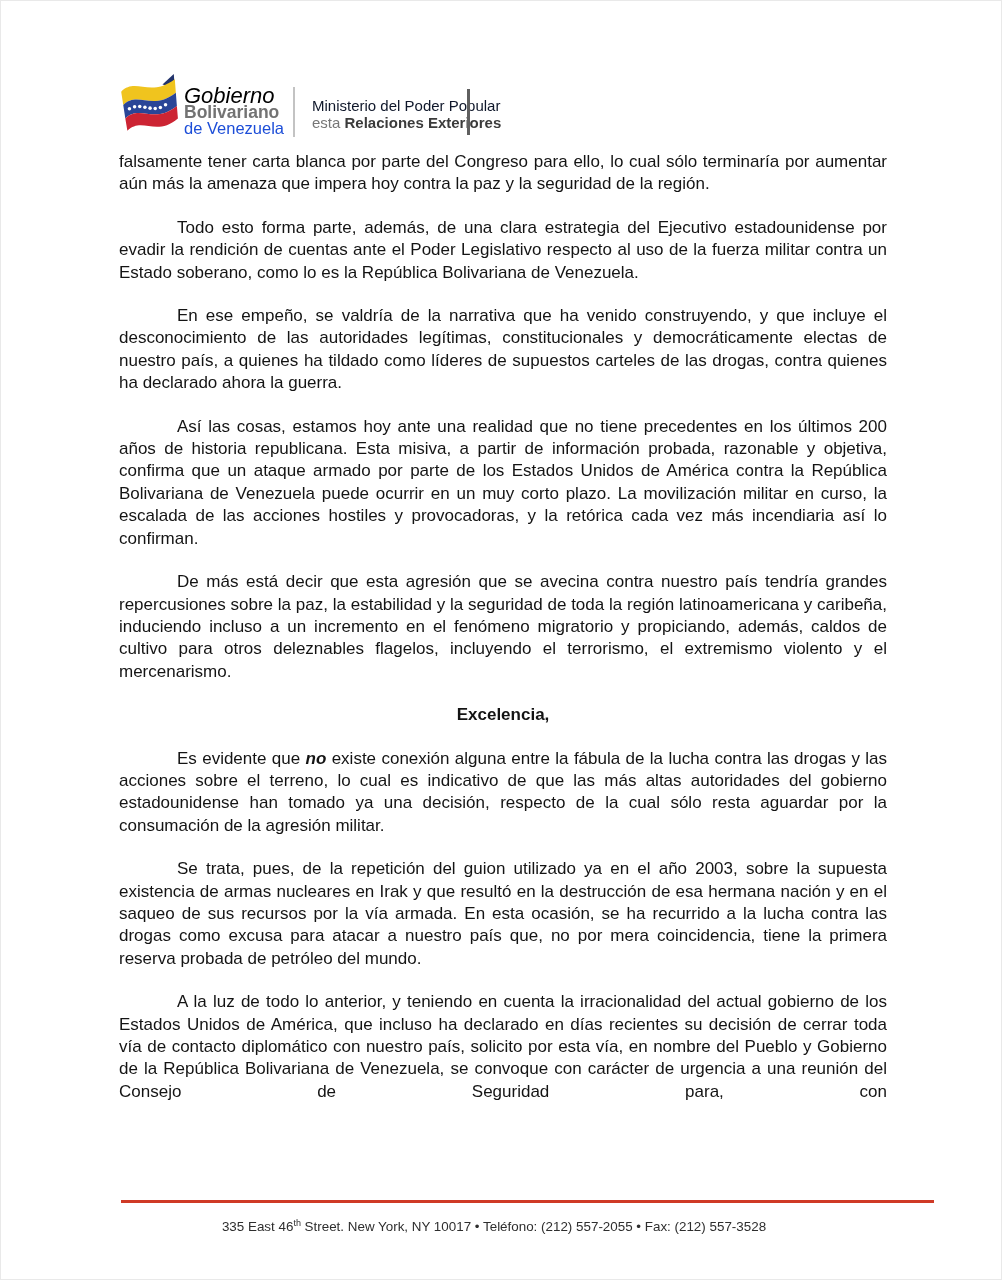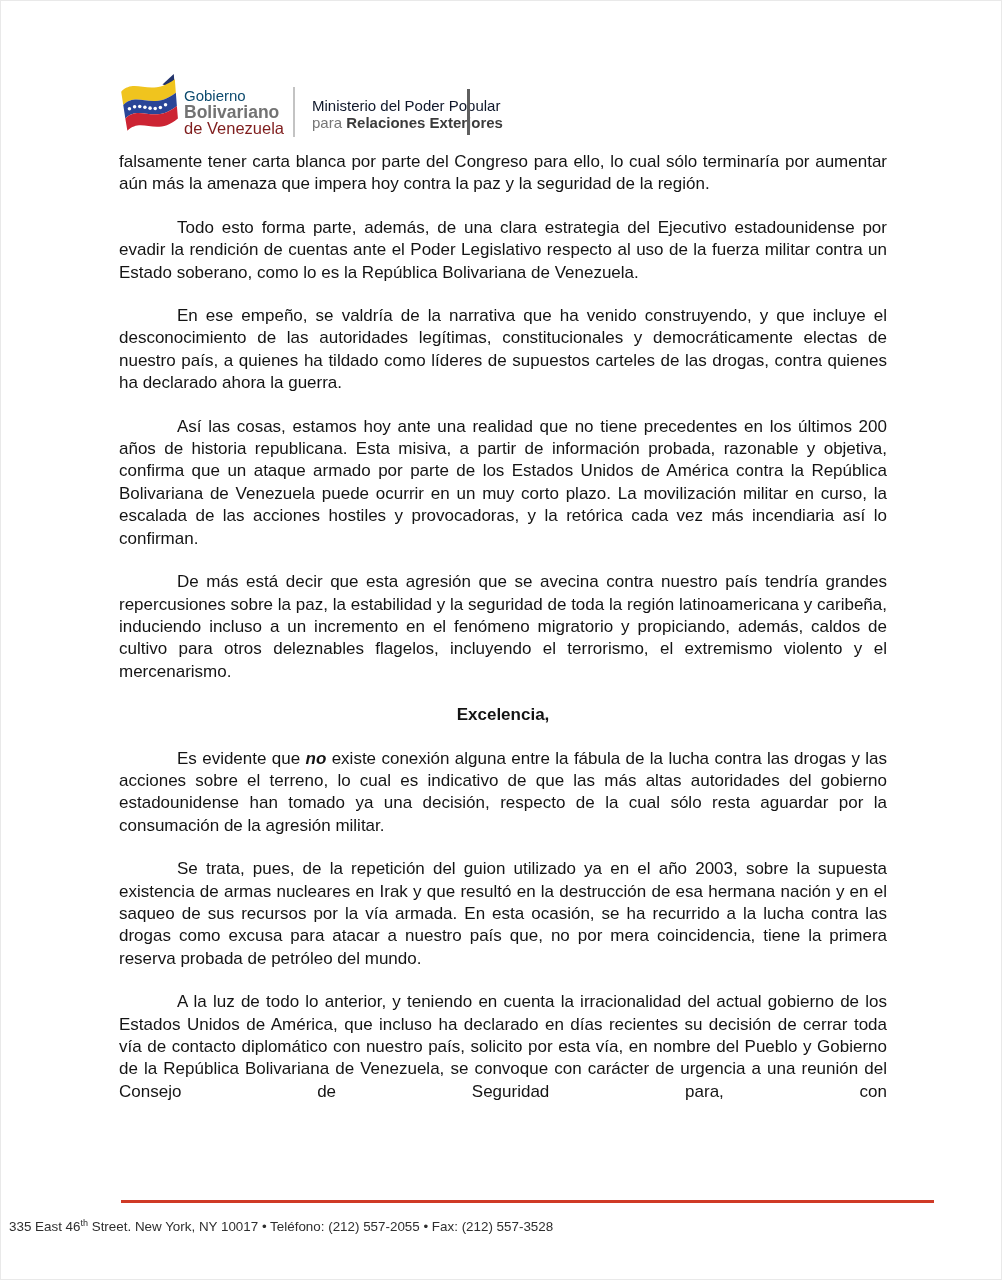--- a/index.html
+++ b/index.html
@@ -14,23 +14,23 @@
     border: 1px solid #e9e9e9;
     overflow: hidden;
   }
 
   
   .letterhead { position: absolute; left: 0; top: 0; width: 100%; height: 145px; }
 
   .flag-logo { position: absolute; left: 114px; top: 68px; width: 66px; height: 70px; }
 
   .gov-block { position: absolute; left: 183px; top: 87px; line-height: 16px; }
-  .gov-line1 { font-size: 15px; color: #0c4a6e; }
+  .gov-line1 { font-size: 22px; color: #000000; font-style: italic; }
   .gov-line2 { font-size: 17.5px; color: #737373; font-weight: bold; }
-  .gov-line3 { font-size: 16.5px; color: #7f1d1d; }
+  .gov-line3 { font-size: 16.5px; color: #1d4ed8; }
 
   .hdr-divider-light {
     position: absolute; left: 292px; top: 86px;
     width: 2px; height: 50px; background: #c3c3c3;
   }
   .ministry-block { position: absolute; left: 311px; top: 97px; line-height: 16.5px; }
   .ministry-line1 { font-size: 15px; color: #0f172a; }
   .ministry-line2 { font-size: 15px; color: #767676; }
   .ministry-line2 strong { color: #3b3b3b; font-weight: bold; }
 
@@ -61,20 +61,21 @@
   .footer-rule {
     position: absolute;
     left: 120px; top: 1199px;
     width: 813px; height: 3px;
     background: #cf3a26;
   }
   .footer-text {
     position: absolute;
     left: 8px; top: 1217px;
     width: 970px;
+    text-align: center;
     color: #2e2e2e;
     font-size: 13.4px;
     line-height: 18.5px;
   }
   .footer-text sup { font-size: 9px; line-height: 0; }
 </style>
 </head>
 <body>
 
 <div class="page">
@@ -99,21 +100,21 @@
     <div class="gov-block">
       <div class="gov-line1">Gobierno</div>
       <div class="gov-line2">Bolivariano</div>
       <div class="gov-line3">de Venezuela</div>
     </div>
 
     <div class="hdr-divider-light"></div>
 
     <div class="ministry-block">
       <div class="ministry-line1">Ministerio del Poder Popular</div>
-      <div class="ministry-line2"><span>para </span><strong>Relaciones Exteriores</strong></div>
+      <div class="ministry-line2"><span>esta </span><strong>Relaciones Exteriores</strong></div>
     </div>
 
     <div class="hdr-divider-dark"></div>
 
 
   </header>
 
   <main class="letter-body" id="letter-body">
       <p class="para continuation"><span>falsamente tener carta blanca por parte del Congreso para ello, lo cual sólo terminaría por aumentar aún más la amenaza que impera hoy contra la paz y la seguridad de la región.</span></p>
       <p class="para indented"><span>Todo esto forma parte, además, de una clara estrategia del Ejecutivo estadounidense por evadir la rendición de cuentas ante el Poder Legislativo respecto al uso de la fuerza militar contra un Estado soberano, como lo es la República Bolivariana de Venezuela.</span></p>

